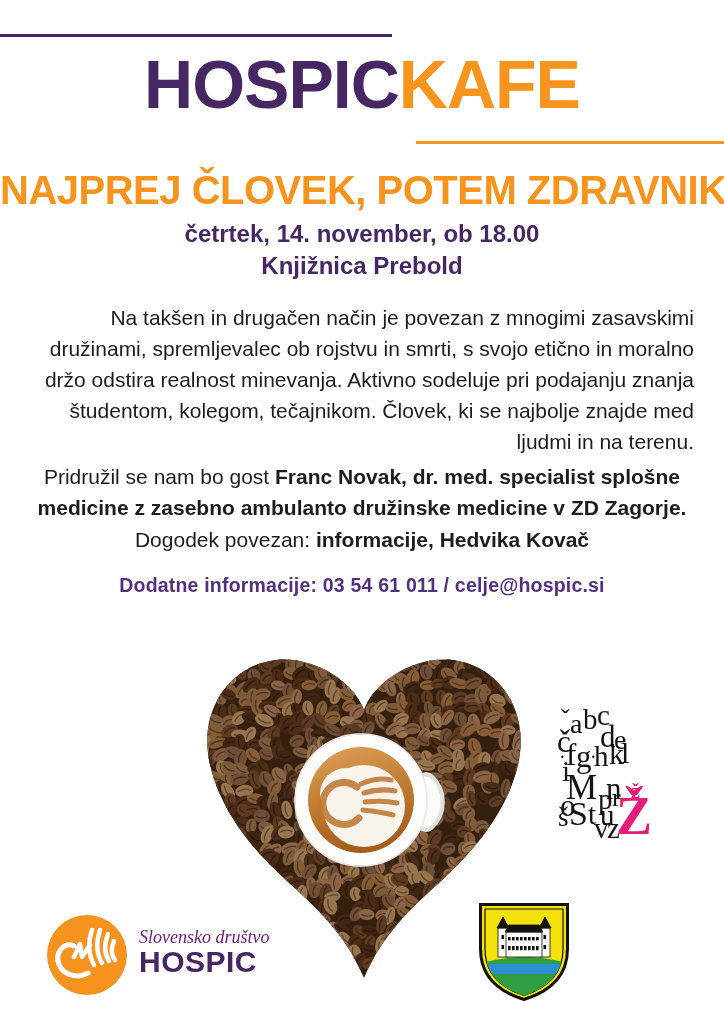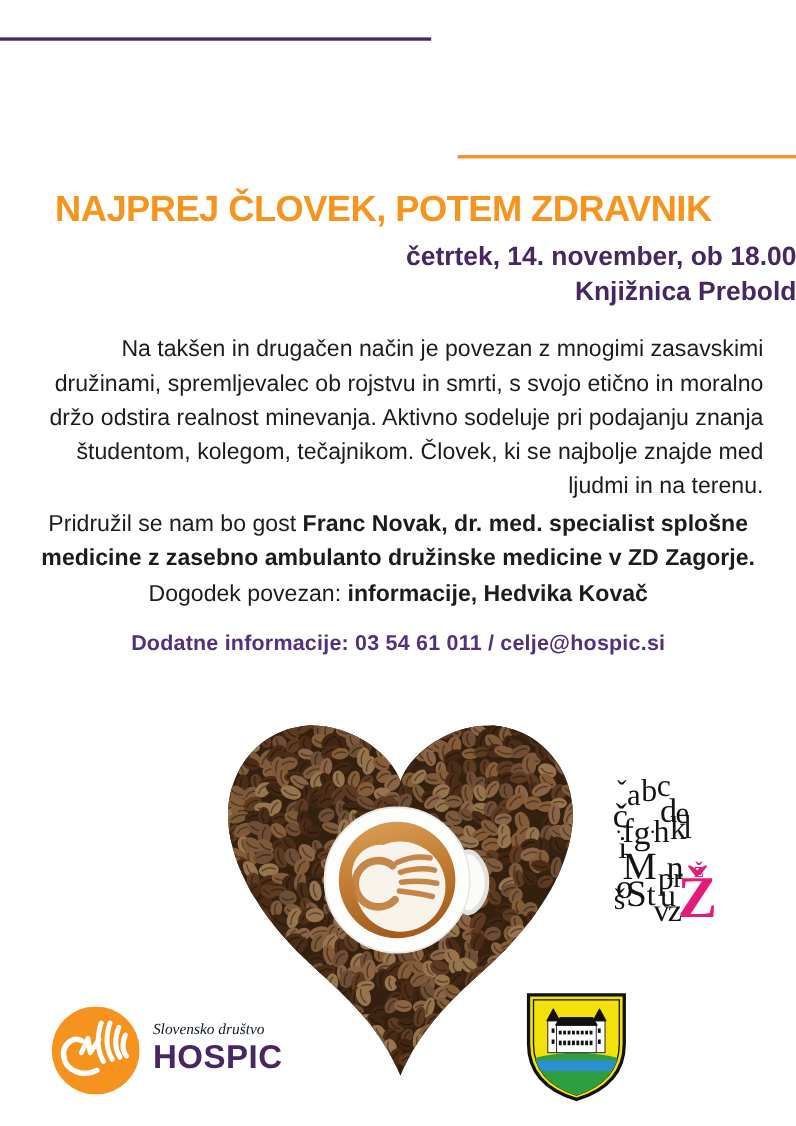--- a/index.html
+++ b/index.html
@@ -26,26 +26,26 @@
     position:absolute;left:0;top:50px;width:724px;
     text-align:center;font-size:68px;font-weight:bold;
     letter-spacing:-1px;line-height:68px;white-space:nowrap;
   }
   .title .t1{color:var(--purple);}
   .title .t2{color:var(--orange);}
 
   .heading{
     position:absolute;left:0;top:170px;width:697px;
     text-align:center;color:var(--orange);
-    font-size:33px;font-weight:bold;letter-spacing:-0.5px;line-height:40px;
+    font-size:40px;font-weight:bold;letter-spacing:-0.5px;line-height:40px;
     white-space:nowrap;
   }
   .datewrap{
     position:absolute;left:0;top:218px;width:724px;
-    text-align:right;color:var(--purple);
+    text-align:center;color:var(--purple);
     font-size:24px;font-weight:bold;line-height:32px;
   }
   .para{
     position:absolute;left:30px;width:664px;
     text-align:center;color:var(--text);
     font-size:21px;line-height:31px;margin:0;
   }
   .para strong{font-weight:bold;}
   .p1{top:302px;text-align:right;}
   .p2{top:461px;}
@@ -64,35 +64,36 @@
   }
   .letters span{position:absolute;line-height:1;color:#141414;}
   .letters span.pink{color:var(--pink);font-weight:bold;}
 
   .hospic-logo{position:absolute;left:47px;top:915px;width:80px;height:80px;}
   .org{
     position:absolute;left:139px;top:927px;width:220px;
   }
   .org-small{
     font-family:"Liberation Serif",serif;font-style:italic;
-    font-size:14px;color:#0f172a;display:block;line-height:20px;
+    font-size:18px;color:#701a75;display:block;line-height:20px;
   }
   .org-name{
     font-size:30px;font-weight:bold;color:var(--purple);
     display:block;line-height:30px;letter-spacing:0.5px;
   }
   .coat{position:absolute;left:478px;top:902px;width:92px;height:102px;}
 </style>
 </head>
 <body>
 
 <div class="page">
 
   <div class="rule rule-purple"></div>
 
+  <div class="title"><span class="t1">HOSPIC</span><span class="t2">KAFE</span></div>
 
   <div class="rule rule-orange"></div>
 
   <div class="heading">NAJPREJ ČLOVEK, POTEM ZDRAVNIK</div>
 
   <div class="datewrap">
     <div>četrtek, 14. november, ob 18.00</div>
     <div>Knjižnica Prebold</div>
   </div>
 

